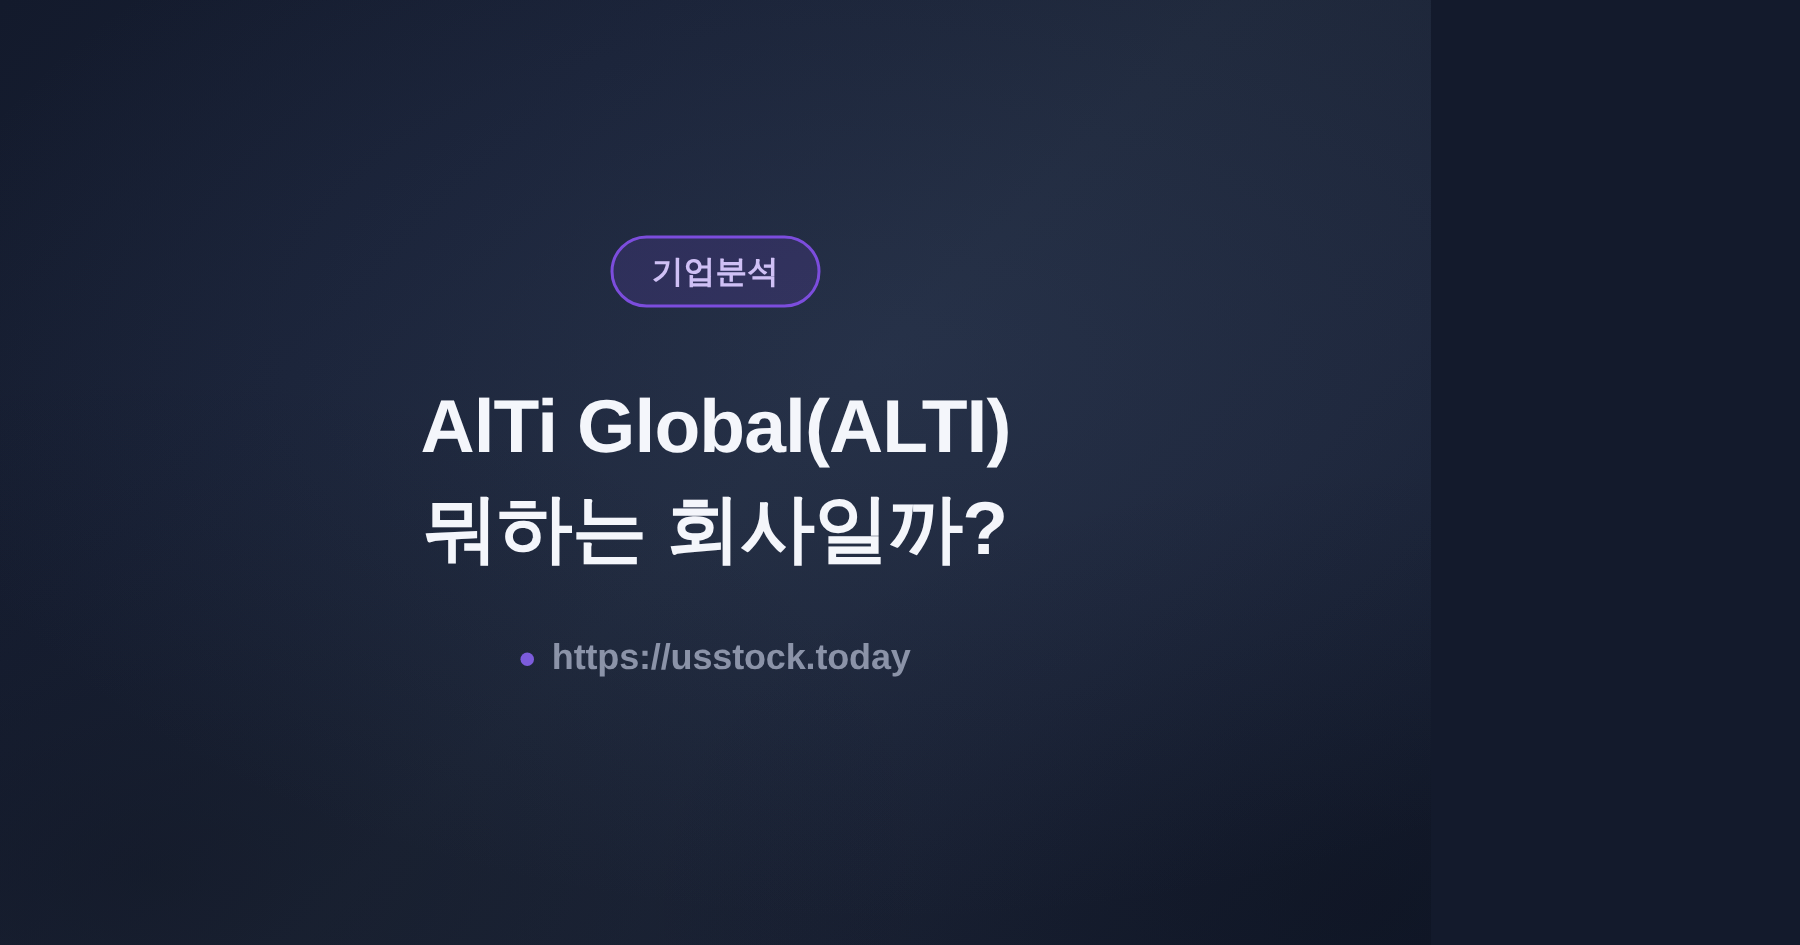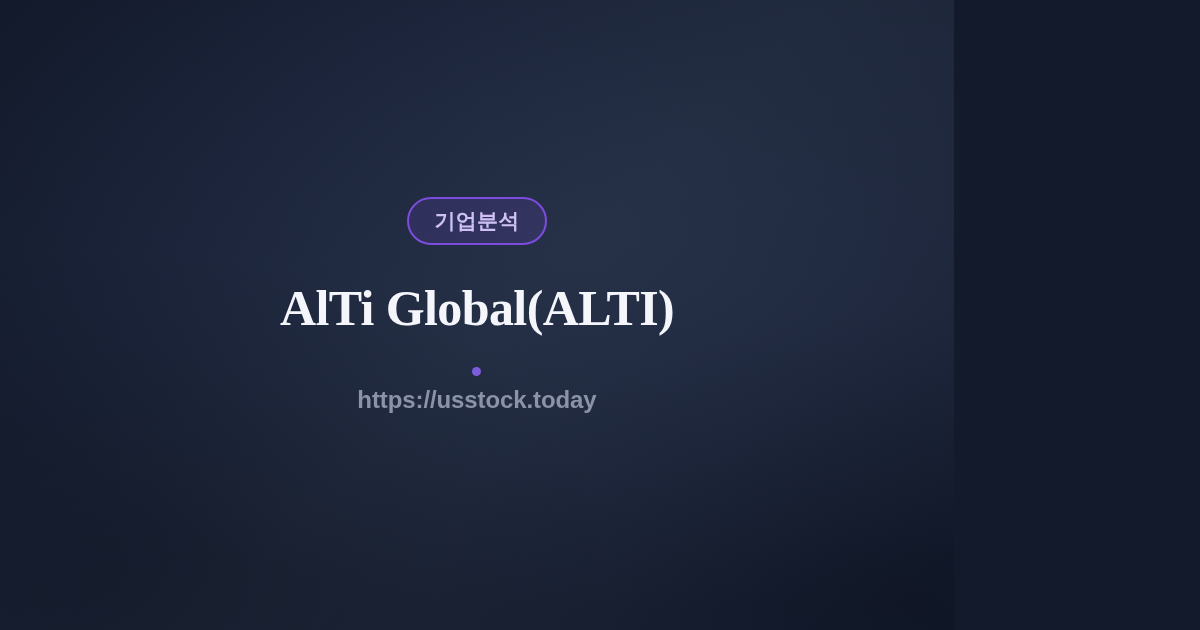--- a/index.html
+++ b/index.html
@@ -61,46 +61,44 @@
     background: rgba(124, 77, 221, 0.16);
     color: #cfc0f5;
     font-size: 21px;
     font-weight: bold;
     letter-spacing: 0.2px;
     line-height: 1;
     box-sizing: border-box;
   }
 
   .title {
-    margin: 0;
+    margin: 16px;
     padding: 0;
     text-align: center;
     color: #f4f6fb;
     font-size: 50px;
     font-weight: bold;
     line-height: 1.32;
     letter-spacing: -0.6px;
-    font-family: Liberation Serif, serif;
   }
   .title-line-1 {
     display: block;
     margin-top: 30px;
   }
   .title-line-2 {
     display: block;
     margin-top: 2px;
   }
 
   .url-row {
     display: flex;
     align-items: center;
     justify-content: space-between;
     gap: 12px;
     margin-top: 26px;
-    flex-direction: column;
   }
   .url-bullet {
     width: 9px;
     height: 9px;
     border-radius: 50%;
     background: #7c5cdb;
     flex: 0 0 auto;
   }
   .url-text {
     color: #8b93a8;
@@ -115,20 +113,21 @@
 
 <div class="og-card">
   <div class="sheen"></div>
 
   <div class="content">
 
     <div class="badge">기업분석</div>
 
     <h1 class="title">
       <span class="title-line-1">AlTi Global(ALTI)</span>
+      <span class="title-line-2">뭐하는 회사일까?</span>
     </h1>
 
     <div class="url-row">
       <span class="url-bullet"></span>
       <span class="url-text">https://usstock.today</span>
     </div>
 
   </div>
 </div>
 

